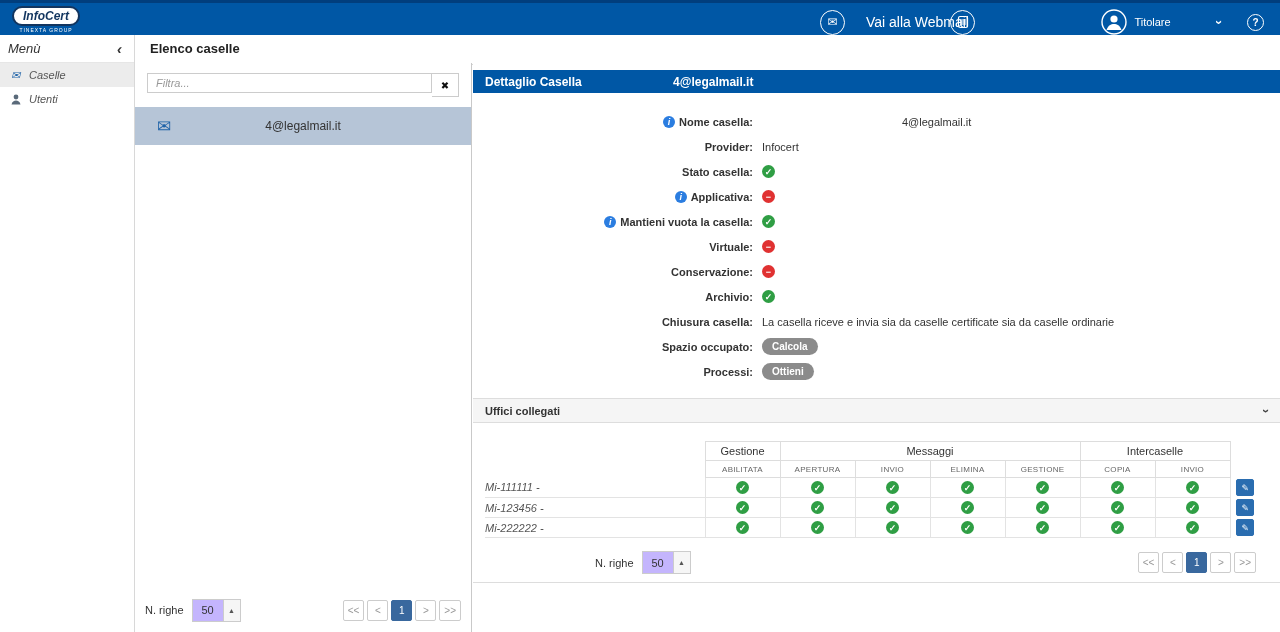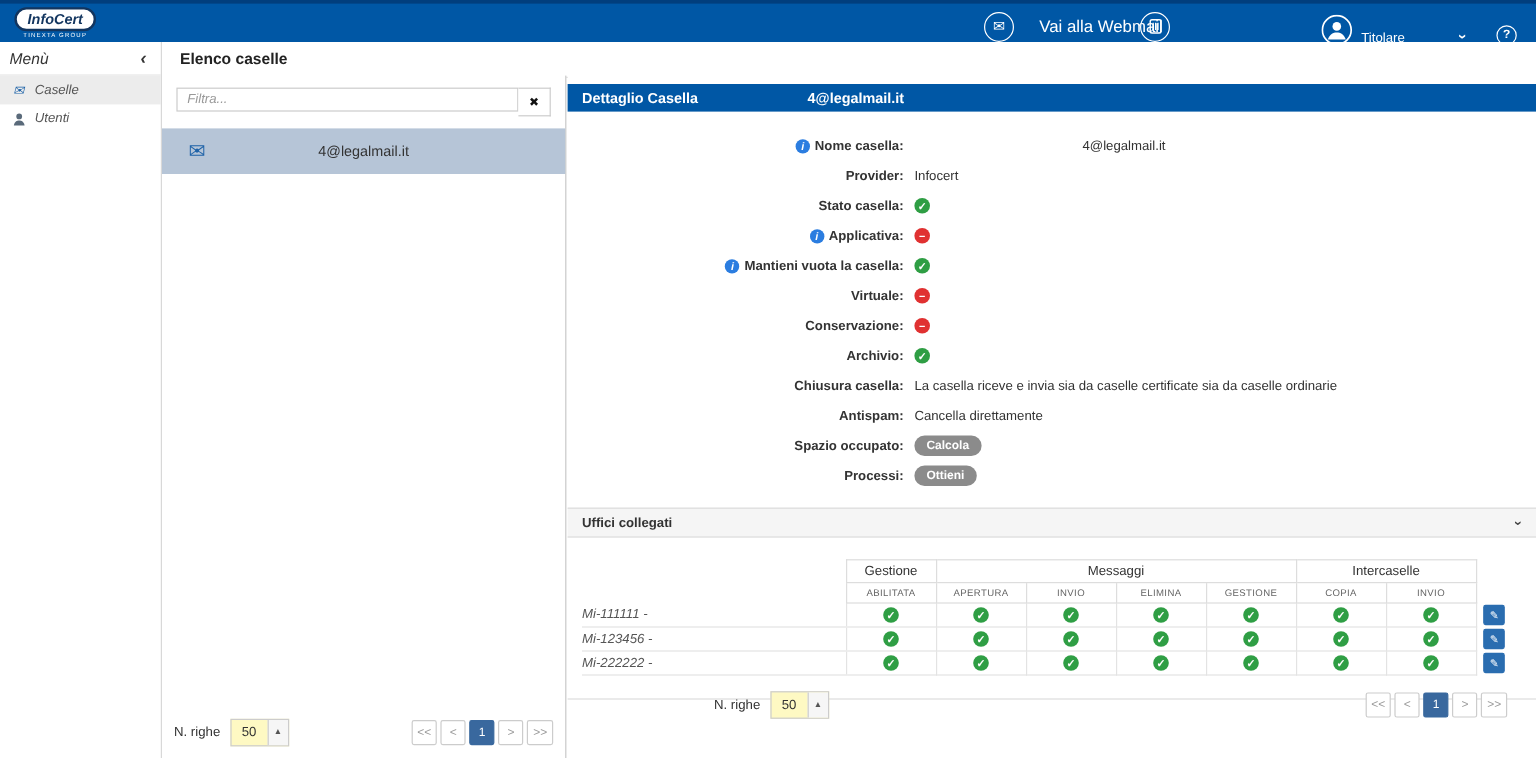--- a/index.html
+++ b/index.html
@@ -7,21 +7,21 @@
 
   
   #topbar { position:absolute; left:0; top:0; width:100%; height:35px; background:#0057a5; border-top:3px solid #013e7d; display:flex; align-items:center; }
   .logo-wrap { margin-left:12px; display:flex; flex-direction:column; align-items:center; }
   .logo-pill { background:#fff; border:2px solid #12355f; border-radius:11px; padding:1px 9px; font-size:12px; font-weight:bold; font-style:italic; color:#12355f; line-height:14px; }
   .logo-sub { color:#fff; font-size:5px; letter-spacing:1px; margin-top:1px; }
   .tb-center { position:absolute; left:820px; top:3px; height:32px; display:flex; align-items:center; gap:9px; }
   .tb-icon2 { position:absolute; left:950px; top:3px; height:32px; display:flex; align-items:center; }
   .circle-ic { width:25px; height:25px; border:1px solid #fff; border-radius:50%; display:flex; align-items:center; justify-content:center; color:#fff; font-size:12px; }
   .tb-label { color:#fff; font-size:14px;margin-left:12px; }
-  .tb-right { position:absolute; right:16px; top:3px; height:32px; display:flex; align-items:flex-end; }
+  .tb-right { position:absolute; right:16px; top:3px; height:32px; display:flex; align-items:center; }
   .avatar { width:26px; height:26px; }
   .user-label { color:#fff; font-size:11px; margin-left:7px; }
   .chev { display:inline-block; transform:rotate(90deg); color:#fff; font-size:13px; font-weight:bold; }
   .tb-chev { margin-left:46px; }
   .help-circle { width:17px; height:17px; border:1px solid #fff; border-radius:50%; color:#fff; font-size:10px; font-weight:bold; display:flex; align-items:center; justify-content:center; margin-left:26px; }
 
   
   #sidebar { position:absolute; left:0; top:35px; width:135px; bottom:0; background:#fff; border-right:1px solid #d8d8d8;font-style:italic; }
   .menu-head { height:28px; display:flex; align-items:center; justify-content:space-between; padding:0 12px 0 8px; font-size:13px; color:#333; border-bottom:1px solid #e6e6e6; }
   .collapse-ic { display:inline-block; transform:rotate(0deg); font-size:15px; color:#333; font-weight:bold; cursor:pointer; }
@@ -37,21 +37,21 @@
   #list-panel { position:absolute; left:135px; top:63px; width:337px; bottom:0; background:#fff; border-right:1px solid #c9c9c9; }
   .filter-row { display:flex; padding:10px 12px 8px 12px; }
   .filter-input { flex:1; height:20px; border:1px solid #ccc; padding:0 8px; font-size:11px; color:#333; }
   .filter-input::placeholder { color:#999; font-style:italic; }
   .clear-btn { width:27px; height:24px; border:1px solid #ccc; border-left:none; background:#fff; font-size:10px; color:#111; cursor:pointer; }
   .mail-item { height:38px; background:#b6c5d7; display:flex; align-items:center; position:relative; margin-top:2px; cursor:pointer; }
   .mail-item .env { position:absolute; left:22px; color:#1f63a8; font-size:17px; }
   .mail-item .lbl { width:100%; text-align:center; font-size:12px; color:#333; }
   .list-footer { position:absolute; bottom:0; left:0; right:0; height:44px; display:flex; align-items:center; padding:0 10px; gap:8px; font-size:11px; color:#333; }
   .spacer { flex:1; }
-  .spinner { display:flex; border:1px solid #ccc; height:23px; background:#fef9c3; cursor:pointer; }
+  .spinner { display:flex; border:1px solid #ccc; height:23px; background:#c4b5fd; cursor:pointer; }
   .spinner .num { width:30px; display:flex; align-items:center; justify-content:center; font-size:11px; color:#333; }
   .spinner .arr { width:17px; border-left:1px solid #ccc; display:flex; align-items:center; justify-content:center; font-size:7px; color:#555; background:#f6f6f6; }
   .pager { display:flex; gap:3px; }
   .pbtn { min-width:21px; height:21px; padding:0 4px; border:1px solid #ccc; border-radius:2px; background:#fff; color:#999; font-size:10px; display:flex; align-items:center; justify-content:center; cursor:pointer; }
   .pbtn.active { background:#39689e; border-color:#39689e; color:#fff; }
 
   
   #detail-panel { position:absolute; left:473px; top:63px; right:0; bottom:0; background:#fff; }
   .detail-card { margin-top:7px; height:513px; border-bottom:1px solid #ddd; position:relative; }
   .detail-head { height:23px; background:#0057a5; color:#fff; font-size:12px; font-weight:bold; display:flex; align-items:center; padding-left:12px; position:relative; }
@@ -244,26 +244,20 @@
           </span>
       </div>
       <div class="frow">
         <span class="flabel">
             <span>Chiusura casella:</span>
           </span>
         <span class="fvalue">La casella riceve e invia sia da caselle certificate sia da caselle ordinarie</span>
       </div>
       <div class="frow">
         <span class="flabel">
-            <span>Antispam:</span>
-          </span>
-        <span class="fvalue">Cancella direttamente</span>
-      </div>
-      <div class="frow">
-        <span class="flabel">
             <span>Spazio occupato:</span>
           </span>
         <span class="fvalue">
             <button class="pill">Calcola</button>
           </span>
       </div>
       <div class="frow">
         <span class="flabel">
             <span>Processi:</span>
           </span>

